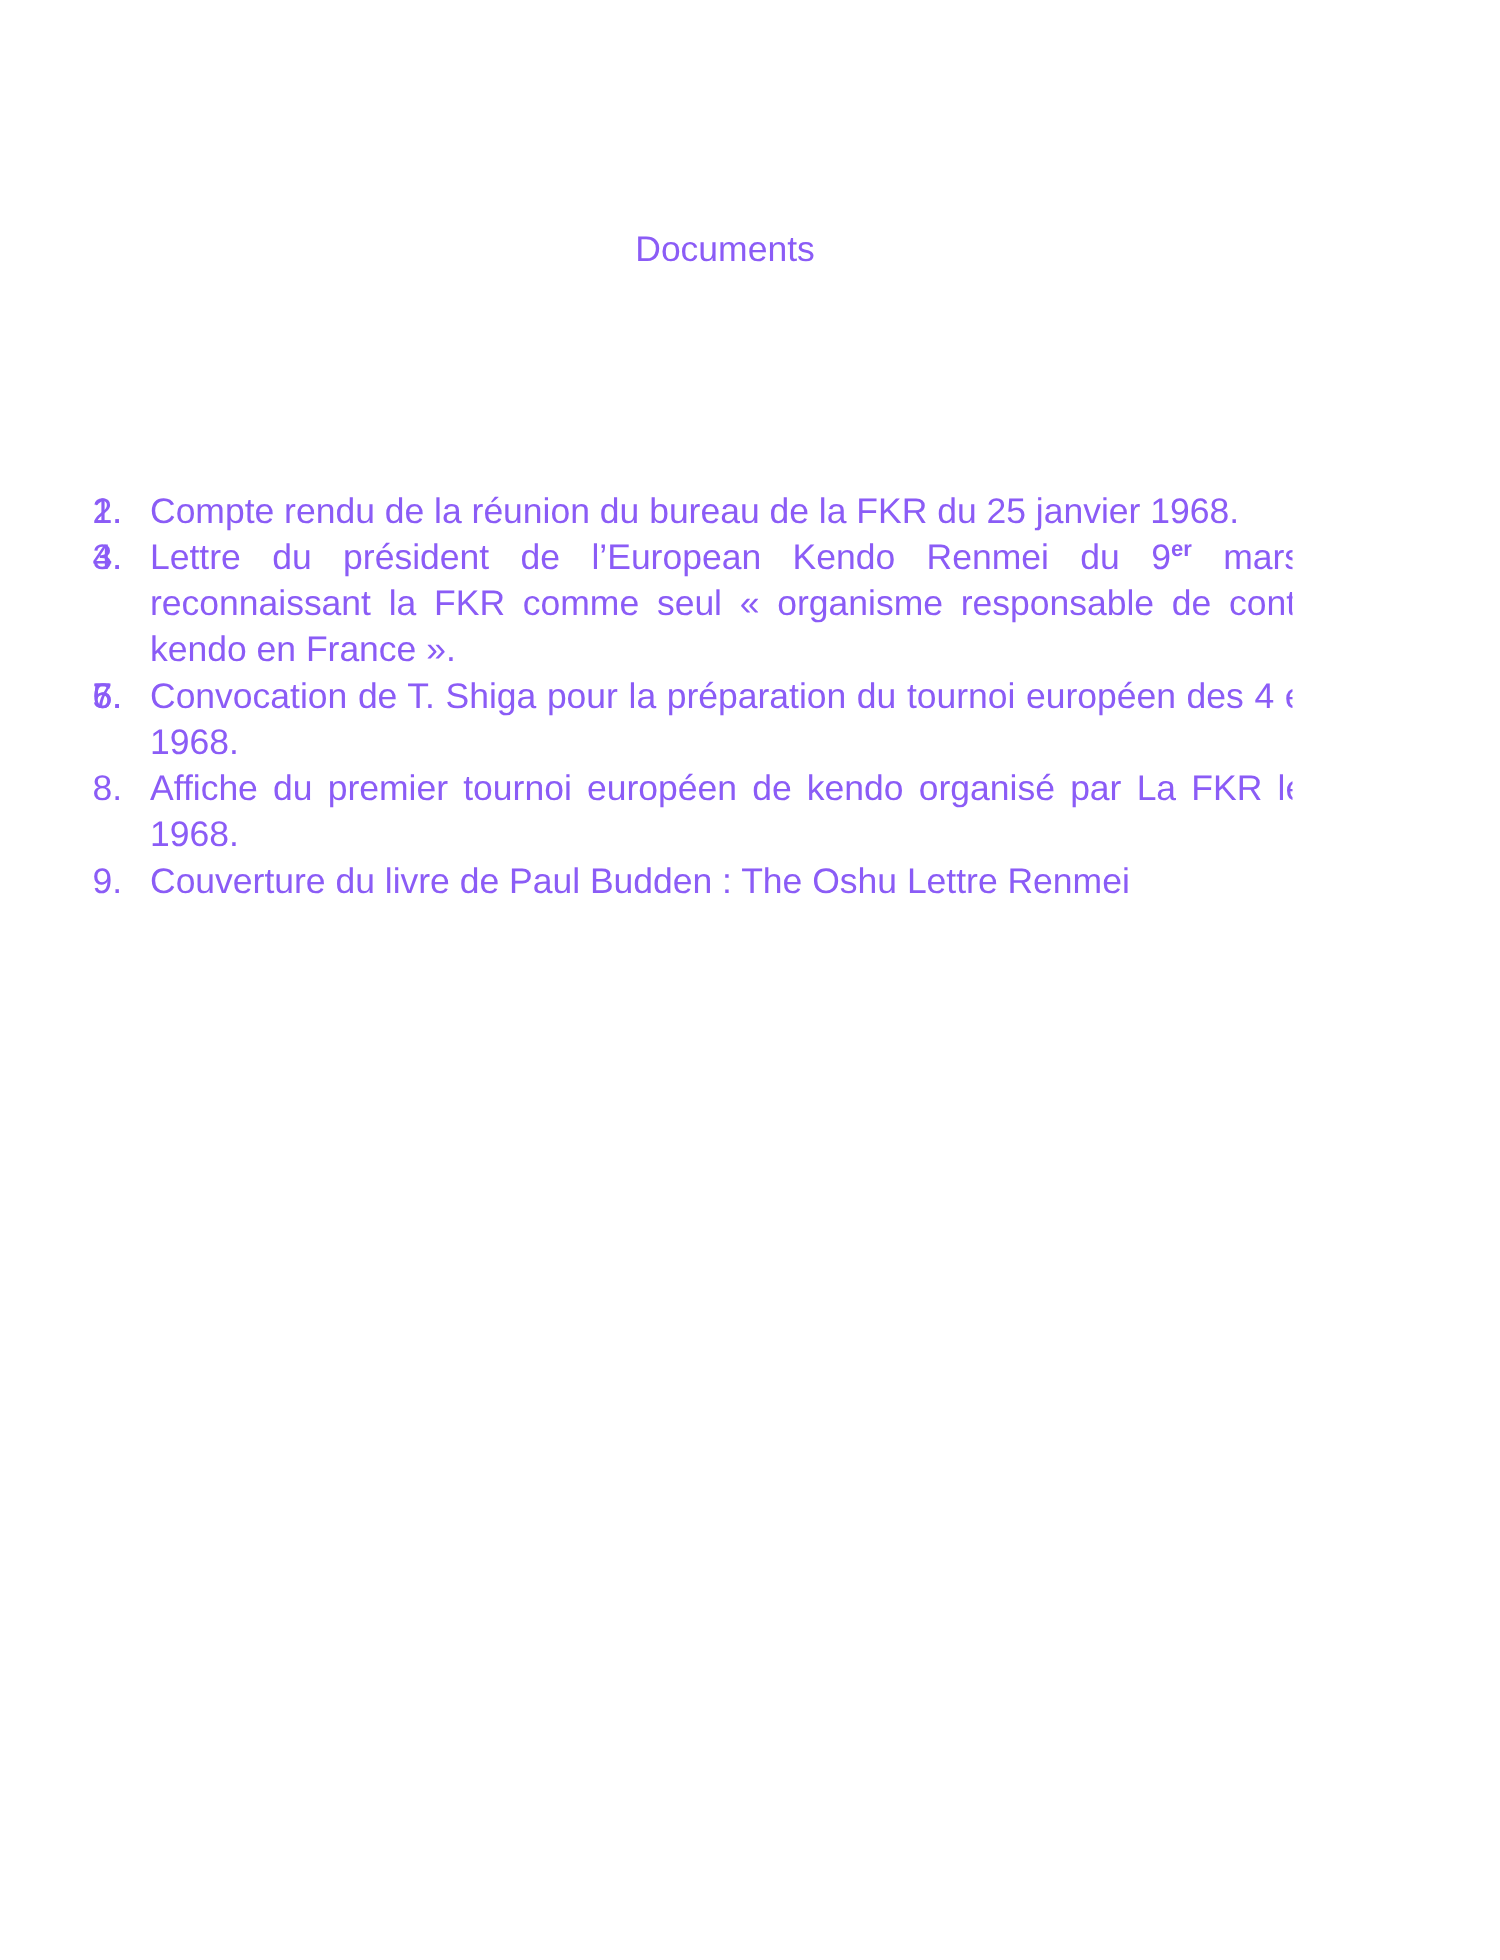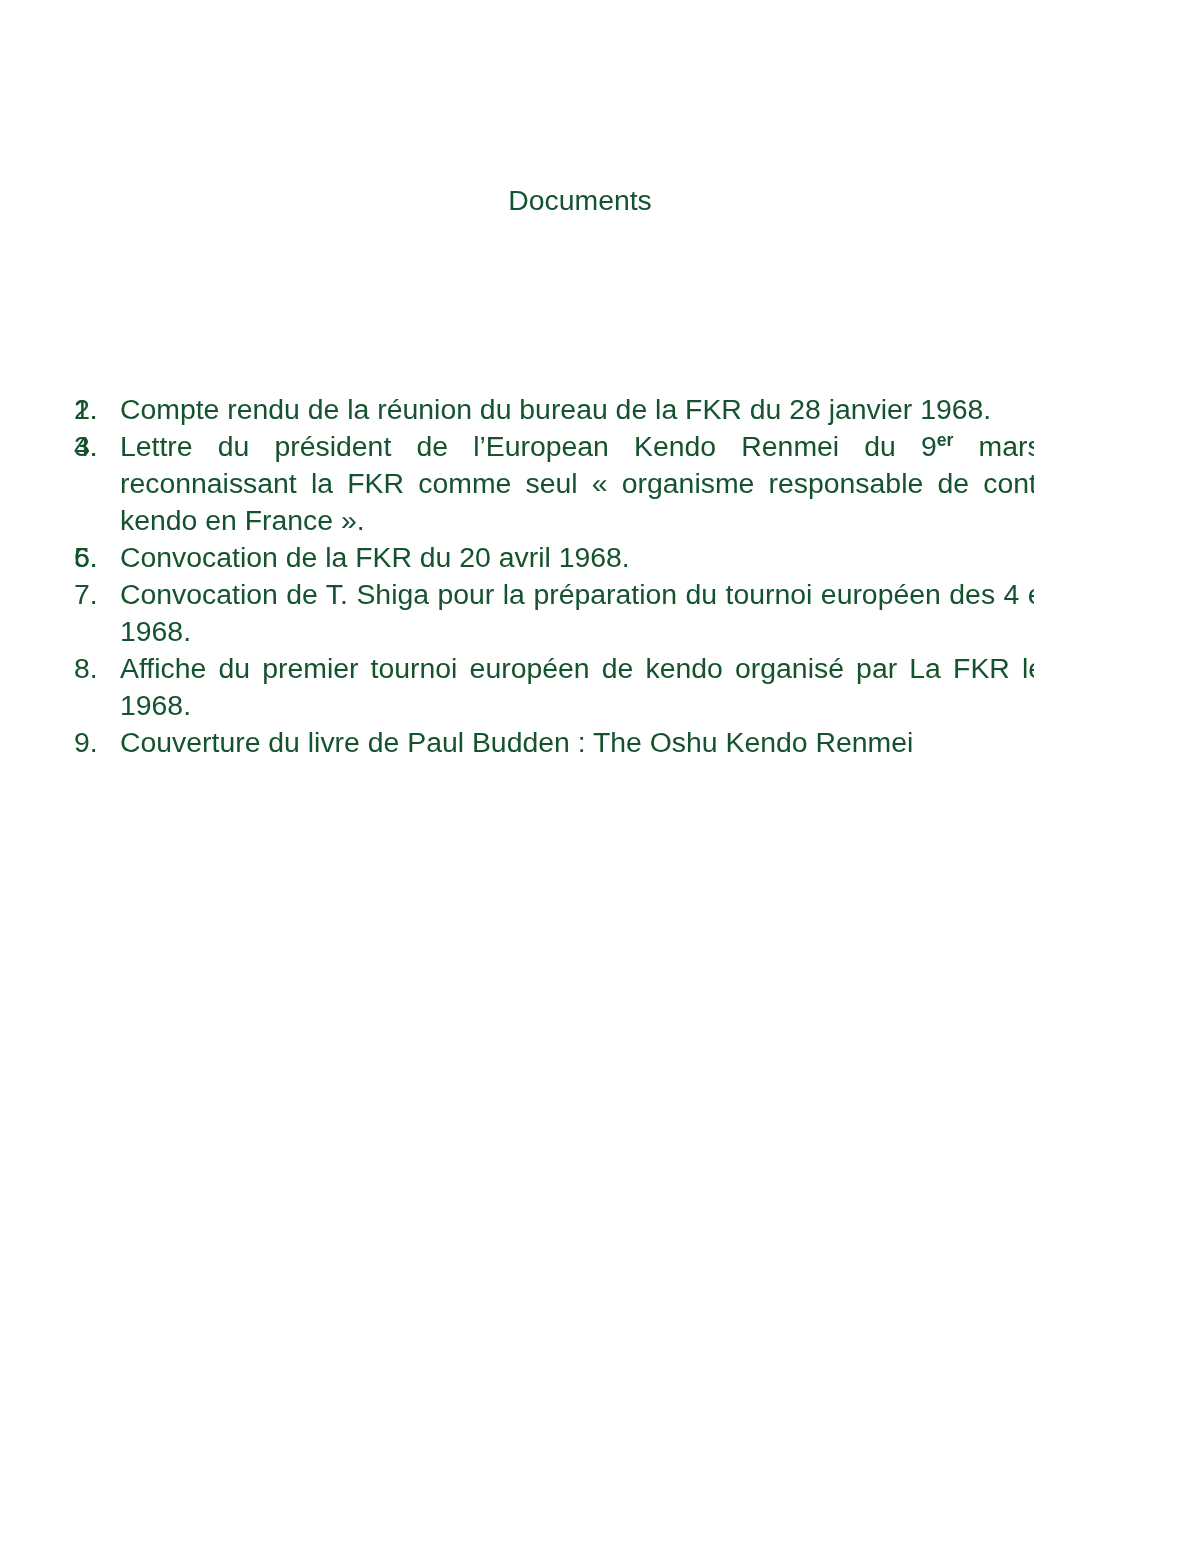--- a/index.html
+++ b/index.html
@@ -8,21 +8,21 @@
   }
   body {
     font-family: "Liberation Sans", "DejaVu Sans", sans-serif;
     -webkit-font-smoothing: antialiased;
   }
   .page {
     position: relative;
     width: 1034px;
     height: 1568px;
     background: #ffffff;
-    color: #14532d;
+    color: #8b5cf6;
     overflow: hidden;
   }
   .doc-title {
     position: absolute;
     top: 182px;
     left: 0;
     width: 1160px;
     text-align: center;
     font-size: 28.4px;
     line-height: 37px;
@@ -65,46 +65,46 @@
 
   <div class="doc-title">Documents</div>
 
   <ol class="doc-list">
 
     <li class="doc-item">
       <span class="num">1.</span>
     </li>
 
     <li class="doc-item">
-      <span class="num">2.</span><span class="txt">Compte rendu de la réunion du bureau de la FKR du 28 janvier 1968.</span>
+      <span class="num">2.</span><span class="txt">Compte rendu de la réunion du bureau de la FKR du 25 janvier 1968.</span>
     </li>
 
     <li class="doc-item">
       <span class="num">3.</span>
     </li>
 
     <li class="doc-item">
       <span class="num">4.</span><span class="txt">Lettre du président de l’European Kendo Renmei du 9</span><span class="sup">er</span><span class="txt"> mars 1968 reconnaissant la FKR comme seul « organisme responsable de contrôle du kendo en France ».</span>
     </li>
 
     <li class="doc-item">
       <span class="num">5.</span>
     </li>
 
     <li class="doc-item">
-      <span class="num">6.</span><span class="txt">Convocation de la FKR du 20 avril 1968.</span>
+      <span class="num">6.</span>
     </li>
 
     <li class="doc-item">
       <span class="num">7.</span><span class="txt">Convocation de T. Shiga pour la préparation du tournoi européen des 4 et 5 mai 1968.</span>
     </li>
 
     <li class="doc-item">
       <span class="num">8.</span><span class="txt">Affiche du premier tournoi européen de kendo organisé par La FKR le 5 mai 1968.</span>
     </li>
 
     <li class="doc-item">
-      <span class="num">9.</span><span class="txt">Couverture du livre de Paul Budden : The Oshu Kendo Renmei</span>
+      <span class="num">9.</span><span class="txt">Couverture du livre de Paul Budden : The Oshu Lettre Renmei</span>
     </li>
 
   </ol>
 
 </div>
 
 </body></html>

